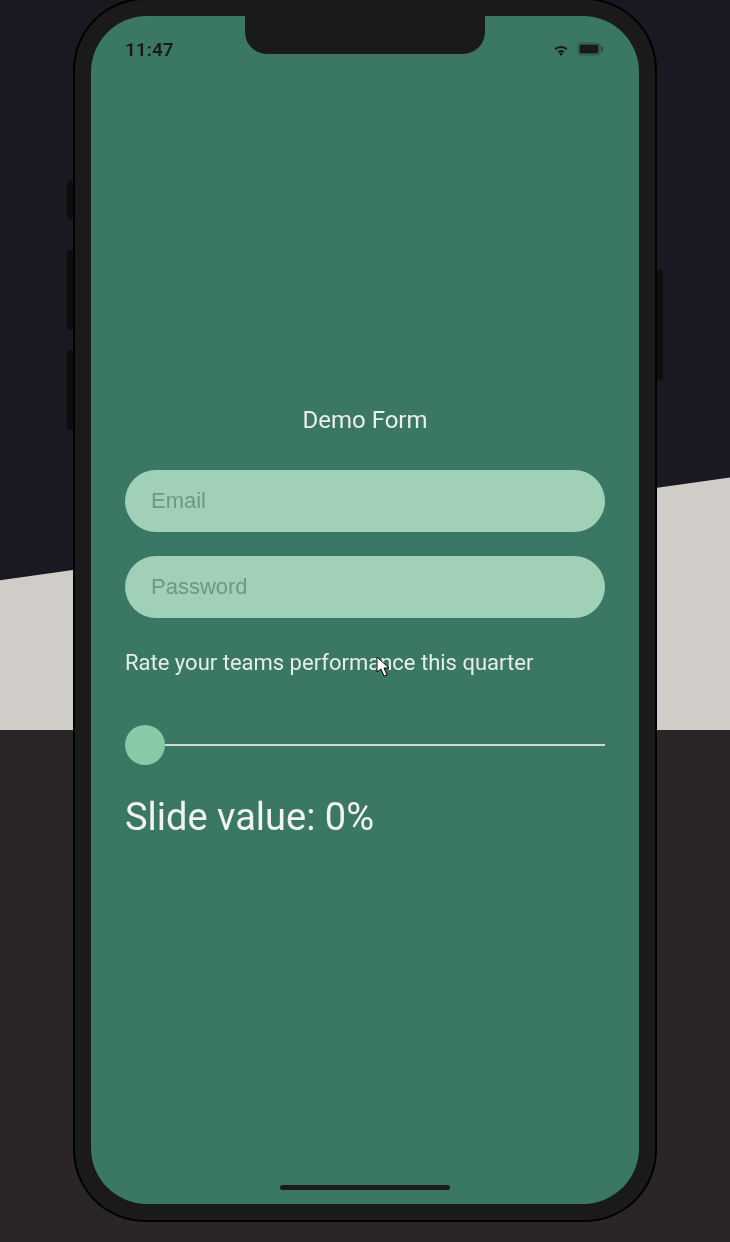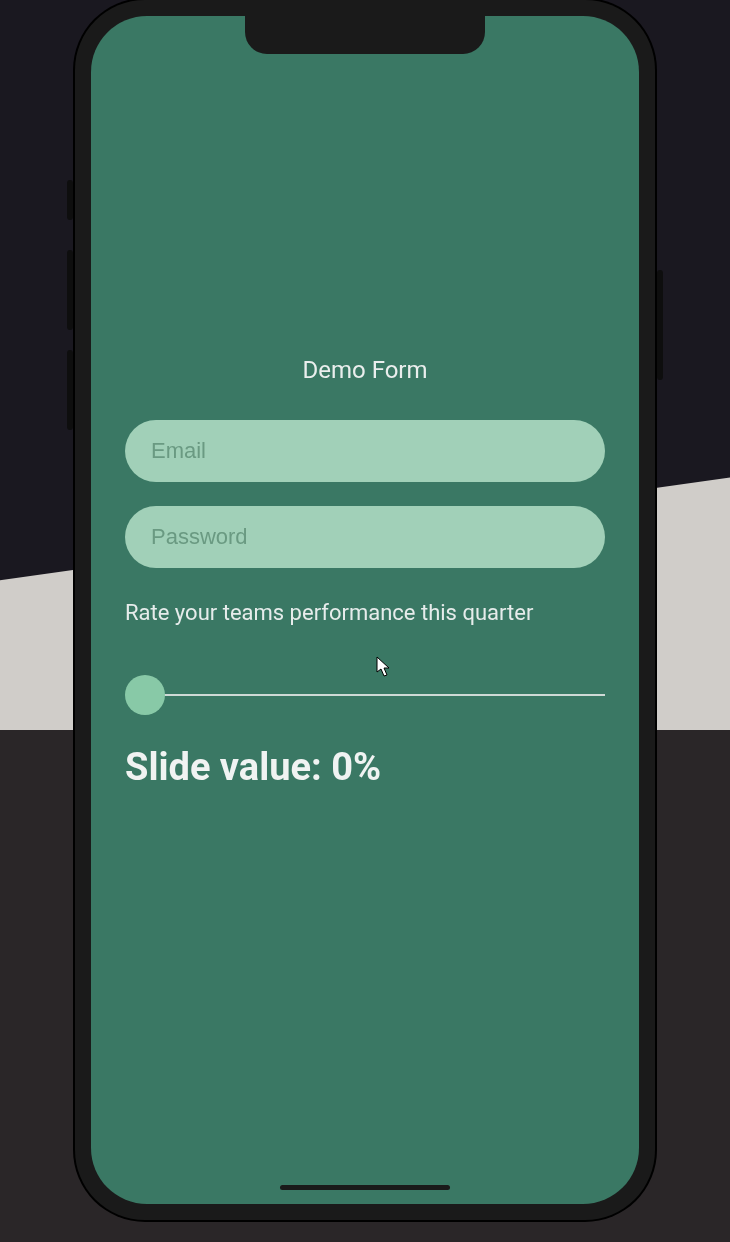--- a/index.html
+++ b/index.html
@@ -137,21 +137,21 @@
       transform: translateY(-50%);
       width: 40px;
       height: 40px;
       background: #88c9a7;
       border-radius: 50%;
       cursor: pointer;
     }
     .slide-value {
       color: #f0f3f2;
       font-size: 38px;
-      font-weight: 700;
+      font-weight: 400;
       margin-top: 10px;
     }
     .home-indicator {
       position: absolute;
       bottom: 14px;
       left: 50%;
       transform: translateX(-50%);
       width: 170px;
       height: 5px;
       background: #1a1a1a;
@@ -183,20 +183,37 @@
 
 <div class="side-btn left1"></div>
 <div class="side-btn left2"></div>
 <div class="side-btn left3"></div>
 <div class="side-btn right1"></div>
 
 <div class="phone-frame">
   <div class="phone-screen">
     <div class="notch"></div>
 
+    <div class="status-bar">
+      <div class="status-time">11:47</div>
+      <div class="status-icons">
+        <span class="wifi-icon">
+          <svg width="20" height="14" viewBox="0 0 20 14" fill="#1a1a1a">
+            <path d="M10 13.5c.8 0 1.5-.7 1.5-1.5s-.7-1.5-1.5-1.5-1.5.7-1.5 1.5.7 1.5 1.5 1.5zM6.4 9.6l1.4 1.4C8.4 10.4 9.2 10 10 10s1.6.4 2.2 1l1.4-1.4C12.6 8.6 11.3 8 10 8s-2.6.6-3.6 1.6zM3.5 6.7l1.4 1.4C6.2 6.8 8 6 10 6s3.8.8 5.1 2.1l1.4-1.4C14.8 5 12.5 4 10 4S5.2 5 3.5 6.7z"></path>
+          </svg>
+        </span>
+        <span class="battery-icon">
+          <svg width="28" height="14" viewBox="0 0 28 14" fill="none">
+            <rect x="1" y="1" width="22" height="12" rx="3" stroke="#1a1a1a" stroke-width="1" fill="none" opacity="0.4"></rect>
+            <rect x="2.5" y="2.5" width="19" height="9" rx="1.5" fill="#1a1a1a"></rect>
+            <rect x="24" y="4.5" width="2" height="5" rx="1" fill="#1a1a1a" opacity="0.5"></rect>
+          </svg>
+        </span>
+      </div>
+    </div>
 
     <div class="content">
       <h2 class="form-title">Demo Form</h2>
 
       <input type="text" class="text-input" placeholder="Email" style="">
 
       <input type="password" class="text-input" placeholder="Password" style="">
 
       <div class="rate-label">Rate your teams performance this quarter</div>
 

